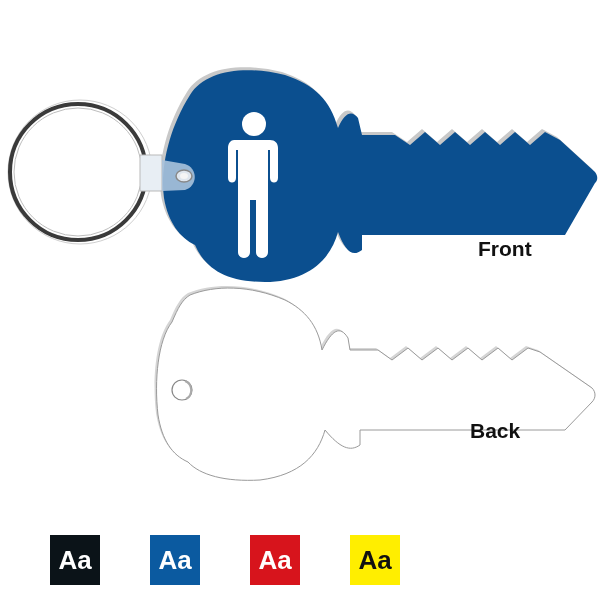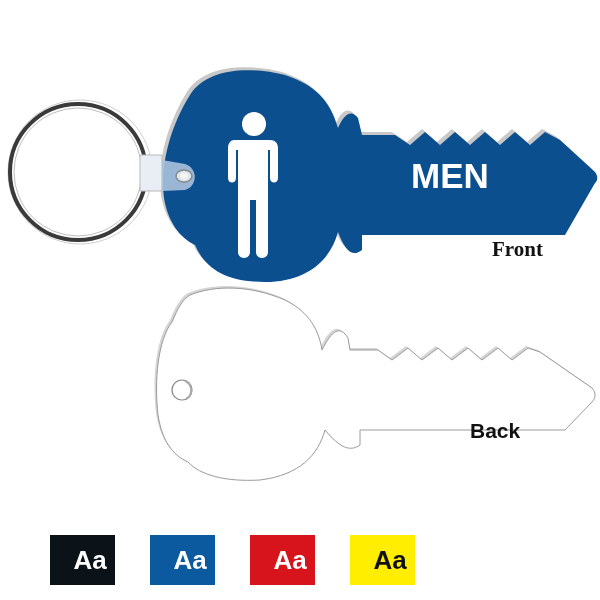--- a/index.html
+++ b/index.html
@@ -7,21 +7,20 @@
   .stage { position: absolute; left: 0; top: 0; width: 600px; height: 600px; }
   .label {
     position: absolute; font-weight: bold; font-size: 21px; color: #111111;
     font-family: "Liberation Sans", sans-serif;
   }
   .swatch {
     position: absolute; width: 50px; height: 50px; display: flex;
     align-items: center; justify-content: center;
     font-family: "Liberation Sans", sans-serif; font-weight: bold; font-size: 26px;
     cursor: pointer;
-    padding-left: 15px;
   }
 </style>
 </head>
 <body>
 
 <div class="stage">
   <svg width="600" height="600" viewBox="0 0 600 600" style="position:absolute;left:0;top:0">
 
     <g>
       <circle cx="80" cy="172" r="72" fill="none" stroke="#cfcfcf" stroke-width="1"></circle>
@@ -48,23 +47,22 @@
     </g>
 
     <g>
       <path transform="translate(-2,-2)" fill="#d5d5d5" d="M190,295 C215,285 250,285 285,300 C305,310 318,325 322,350 C332,330 340,325 348,338 L350,350 L378,350 L392,360 L408,348 L422,360 L438,348 L452,360 L468,348 L482,360 L498,348 L512,360 L528,348 L540,352 L592,388 C596,392 596,398 592,402 L565,430 L360,430 L360,445 C350,452 340,448 325,430 C318,455 300,475 260,480 C225,482 200,475 188,462 C172,455 162,440 158,415 C154,380 158,340 172,322 C178,308 182,300 190,295 Z"></path>
       <path fill="#ffffff" stroke="#9a9a9a" stroke-width="1" d="M190,295 C215,285 250,285 285,300 C305,310 318,325 322,350 C332,330 340,325 348,338 L350,350 L378,350 L392,360 L408,348 L422,360 L438,348 L452,360 L468,348 L482,360 L498,348 L512,360 L528,348 L540,352 L592,388 C596,392 596,398 592,402 L565,430 L360,430 L360,445 C350,452 340,448 325,430 C318,455 300,475 260,480 C225,482 200,475 188,462 C172,455 162,440 158,415 C154,380 158,340 172,322 C178,308 182,300 190,295 Z"></path>
       <circle cx="182" cy="390" r="10" fill="#ffffff" stroke="#888" stroke-width="1.2"></circle>
       <path d="M185,381 A10,10 0 0 1 186,399" fill="none" stroke="#aaa" stroke-width="2"></path>
     </g>
   </svg>
 
-  <div style="position:absolute;left:395px;top:156px;width:110px;text-align:center;color:#ffffff;font-weight:bold;font-size:35px;font-family:'Liberation Sans',sans-serif;line-height:40px;">MEN</div>
 
-  <div class="label" style="left:492px;top:237px;font-family:Liberation Serif, serif;">Front</div>
+  <div class="label" style="left:478px;top:237px;">Front</div>
   <div class="label" style="left:470px;top:419px;">Back</div>
 </div>
 
 <div class="swatch" style="left:50px;top:535px;background:#0b1318;color:#ffffff;">
   <span>Aa</span>
 </div>
 <div class="swatch" style="left:150px;top:535px;background:#0b5aa0;color:#ffffff;">
   <span>Aa</span>
 </div>
 <div class="swatch" style="left:250px;top:535px;background:#d7141c;color:#ffffff;">

